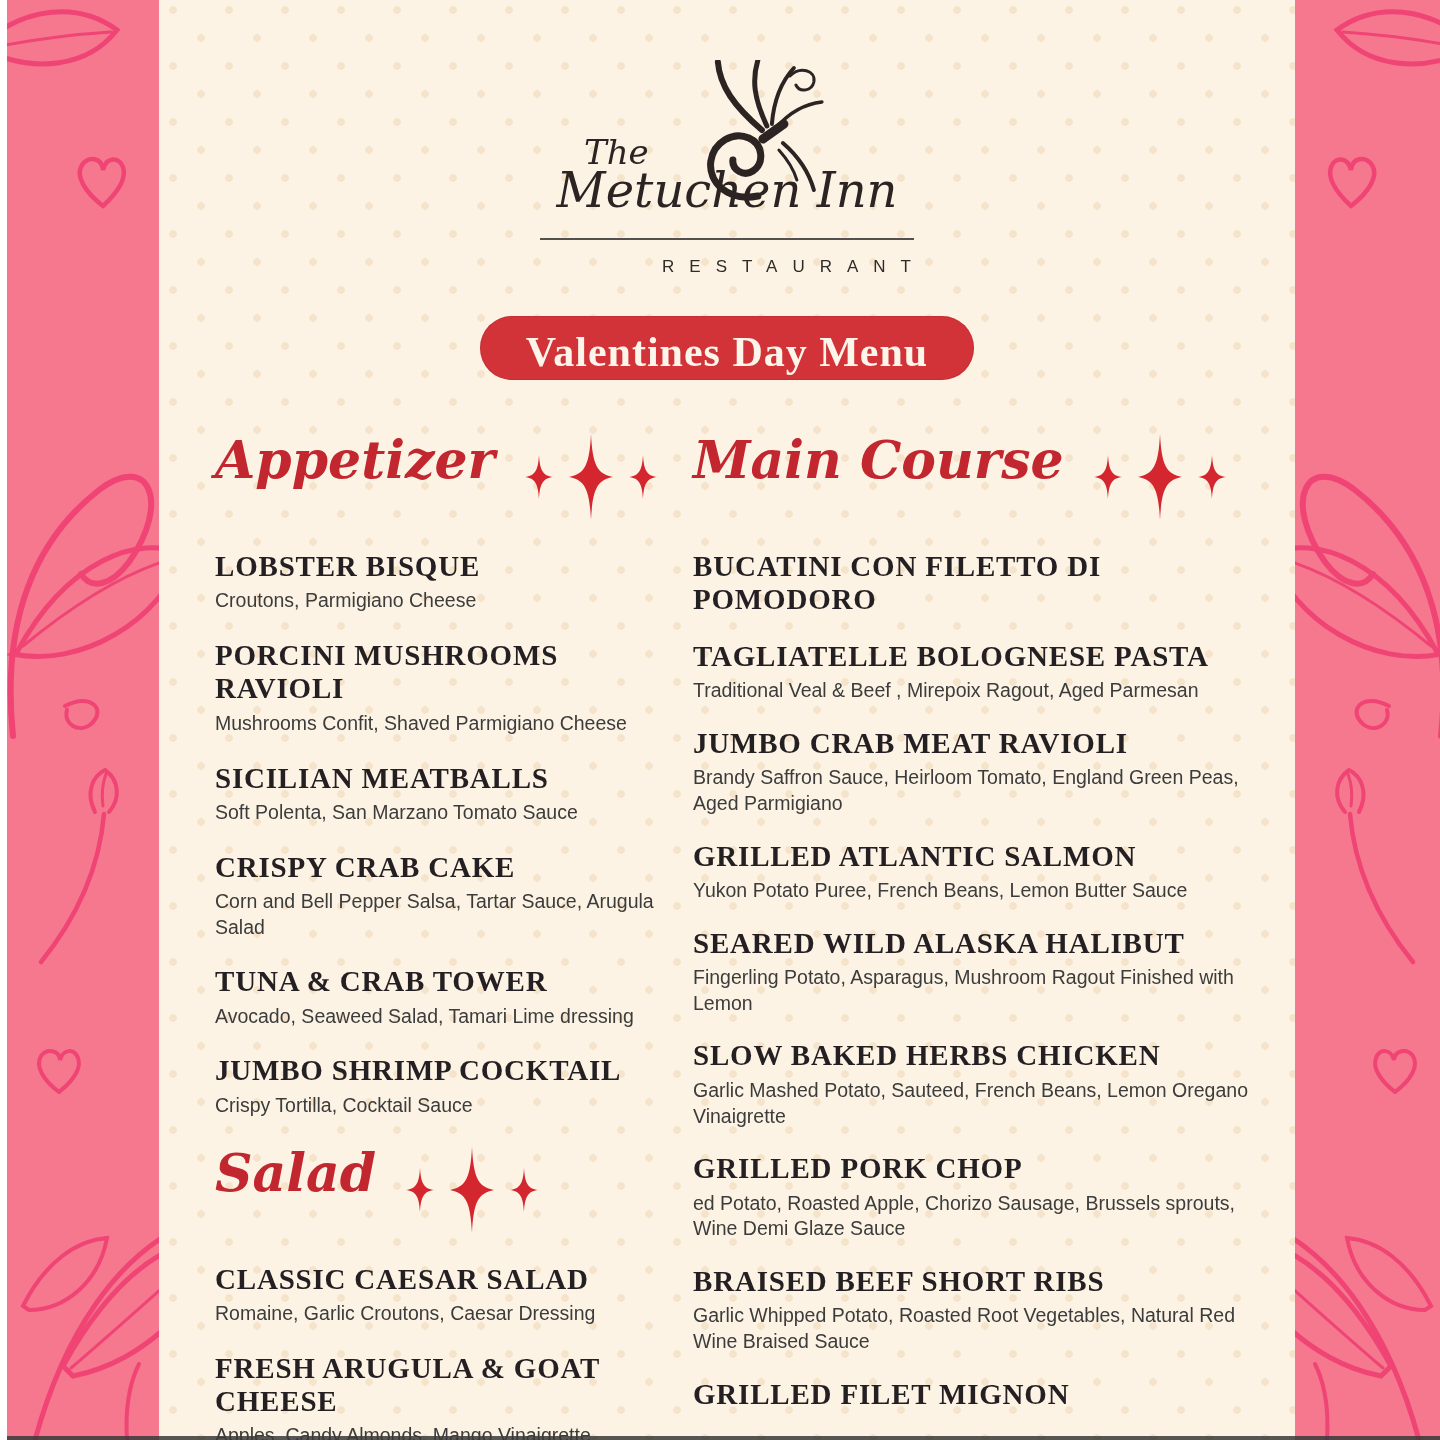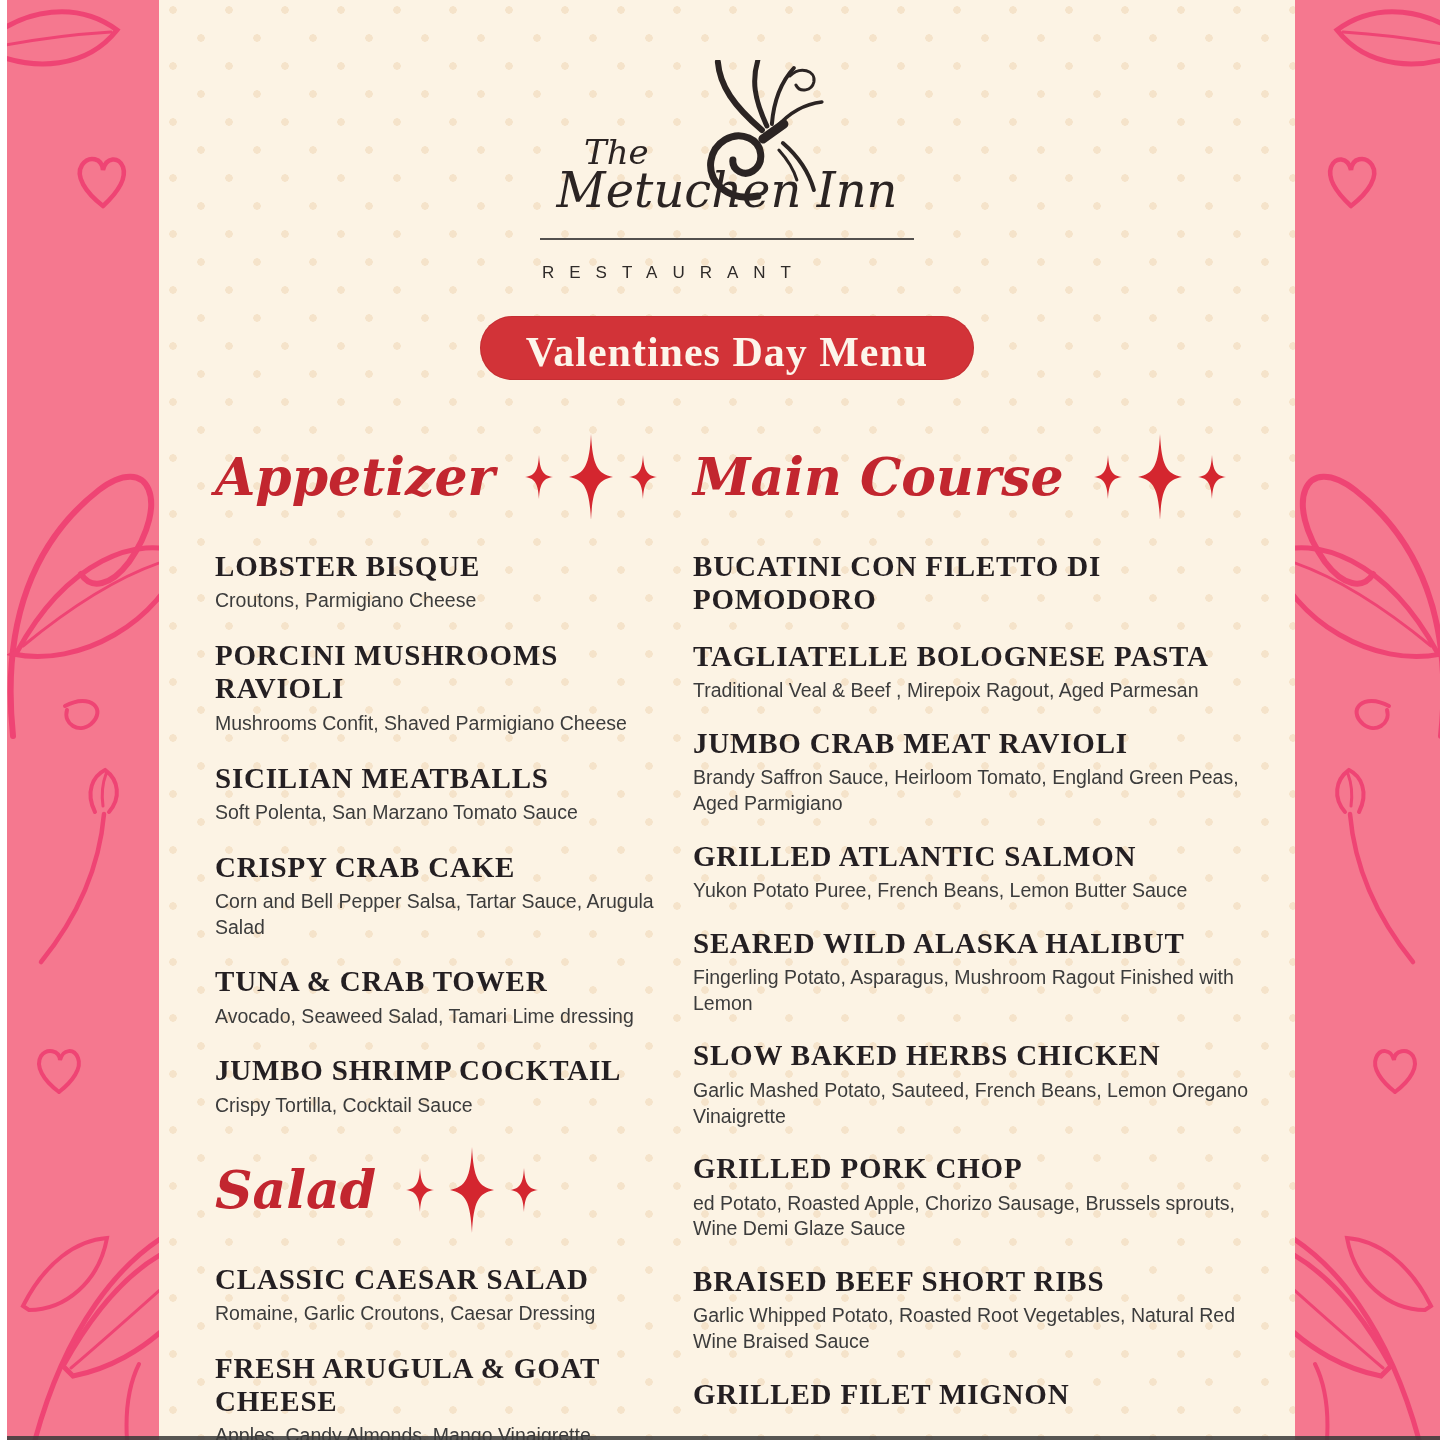--- a/index.html
+++ b/index.html
@@ -33,42 +33,42 @@
   .logo-the{
     position:absolute;left:42px;top:66px;
     font-family:"DejaVu Serif", serif;font-style:italic;font-size:34px;
   }
   .logo-name{
     position:absolute;left:0;right:0;top:96px;text-align:center;
     font-family:"DejaVu Serif", serif;font-style:italic;font-size:48px;white-space:nowrap;
   }
   .logo-rule{position:absolute;left:-2px;right:-2px;top:172px;height:2px;background:#53504e;}
   .logo-sub{
-    position:absolute;left:0;right:-14px;top:197px;text-align:left;
+    position:absolute;left:0;right:-14px;top:191px;text-align:right;
     font-size:17px;letter-spacing:15px;color:#2f2b29;
   }
 
   
   .banner{
     margin-top:38px;flex:none;
     background:#d23338;border-radius:36px;
     padding:12px 46px 4px 46px;
     box-shadow:0 0 0 1px rgba(160,30,35,.25) inset;
   }
   .banner span{
     font-family:"Liberation Serif", serif;font-weight:700;
     font-size:42px;color:#fdf5ea;letter-spacing:1px;
   }
 
   
   .menu{display:flex;width:100%;box-sizing:border-box;padding:44px 28px 0 56px;}
   .col-left{width:478px;flex:none;}
   .col-right{flex:1;min-width:0;}
 
-  .section-heading{display:flex;align-items:center;gap:20px;margin:10px 0 30px 0;}
+  .section-heading{display:flex;gap:20px;margin:10px 0 30px 0;}
   .script{
     font-family:"DejaVu Serif", serif;font-style:italic;font-weight:700;
     font-size:52px;color:#c2262f;line-height:1;white-space:nowrap;
   }
   .stars{display:flex;align-items:center;gap:16px;margin-left:10px;}
   .stars svg{display:block;}
 
   .item{margin-bottom:25px;}
   .col-right .item{margin-bottom:23px;}
   .item-title{

